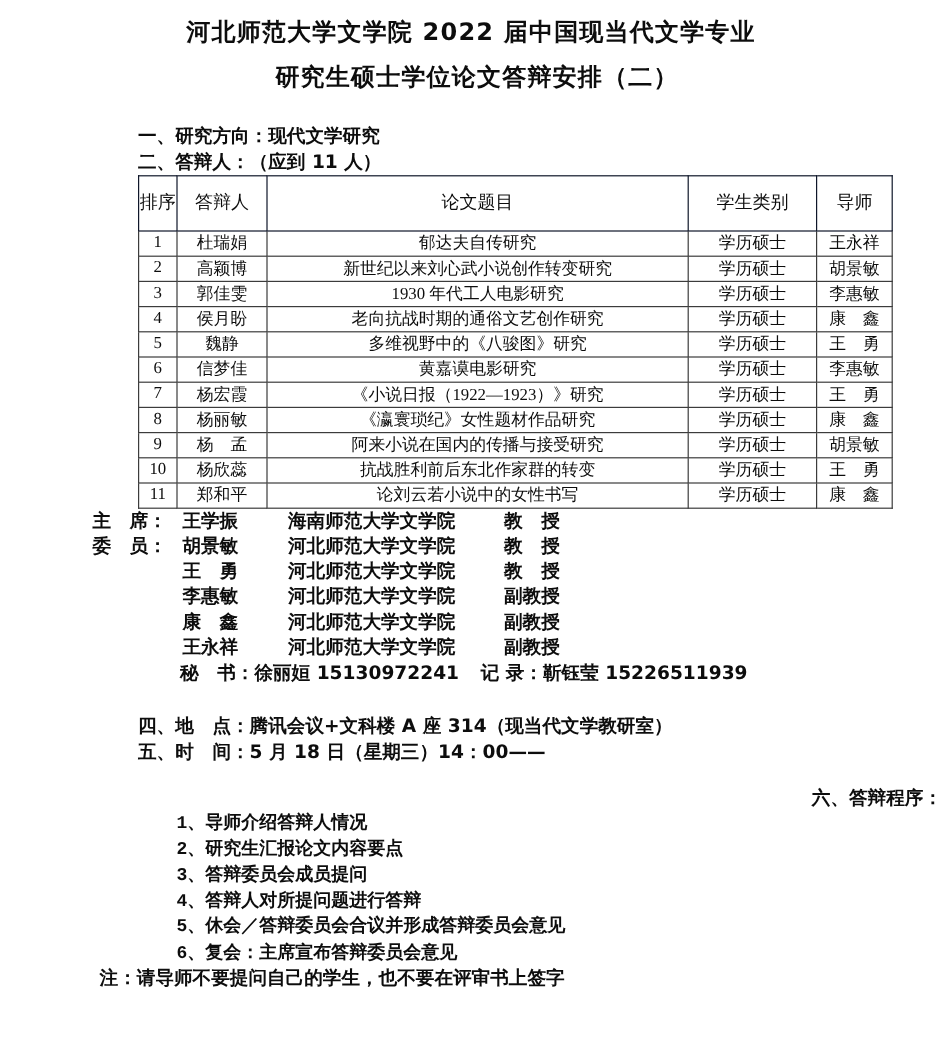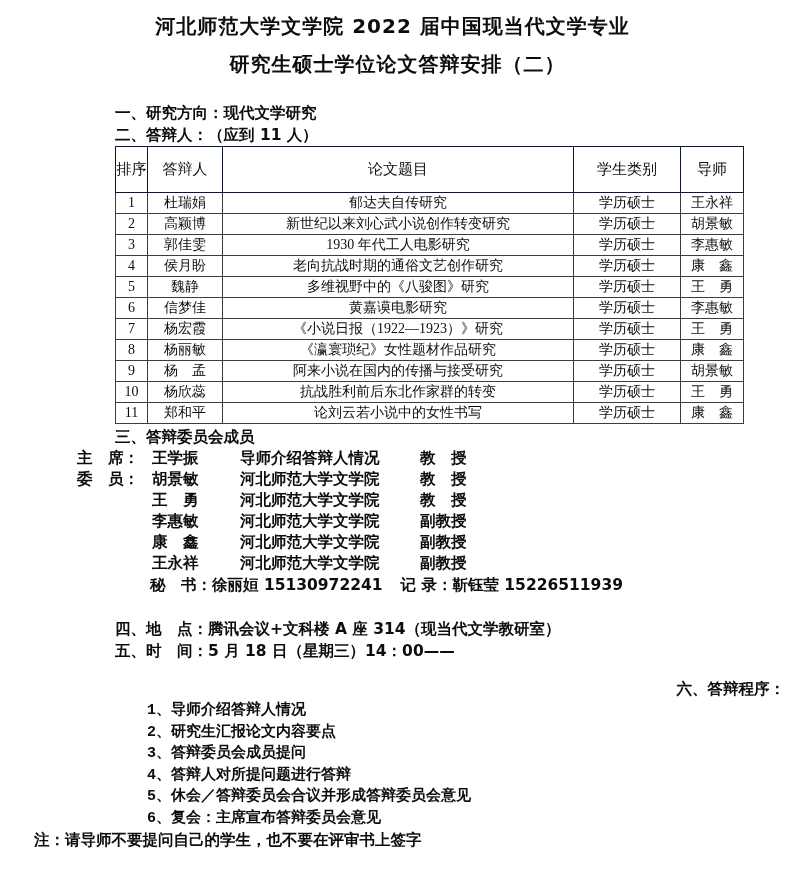--- a/index.html
+++ b/index.html
@@ -96,21 +96,21 @@
   .procedure-item{
     font-weight:700;
     font-size:15px;
     line-height:21.5px;
     font-family:Liberation Mono, monospace;
     white-space:pre;
   }
 
   
   .note{
-    margin-left:34px;
+    margin-left:83px;
     font-weight:700;
     font-size:15.5px;
     line-height:22px;
     font-family:Liberation Sans, sans-serif;
     white-space:pre;
   }
 </style>
 </head>
 <body>
 
@@ -214,24 +214,23 @@
         <tr>
           <td>11</td>
           <td>郑和平</td>
           <td>论刘云若小说中的女性书写</td>
           <td>学历硕士</td>
           <td>康　鑫</td>
         </tr>
       </tbody>
   </table>
 
-  <div class="sec sec-3"><span>三、</span><span>答辩委员会成员</span></div>
 
   <div class="committee">
-      <div class="committee-row"><span class="committee-role">主　席：</span><span class="committee-name">王学振</span><span class="committee-institution">导师介绍答辩人情况</span><span class="committee-title">教　授</span></div>
+      <div class="committee-row"><span class="committee-role">主　席：</span><span class="committee-name">王学振</span><span class="committee-institution">海南师范大学文学院</span><span class="committee-title">教　授</span></div>
       <div class="committee-row"><span class="committee-role">委　员：</span><span class="committee-name">胡景敏</span><span class="committee-institution">河北师范大学文学院</span><span class="committee-title">教　授</span></div>
       <div class="committee-row"><span class="committee-role"></span><span class="committee-name">王　勇</span><span class="committee-institution">河北师范大学文学院</span><span class="committee-title">教　授</span></div>
       <div class="committee-row"><span class="committee-role"></span><span class="committee-name">李惠敏</span><span class="committee-institution">河北师范大学文学院</span><span class="committee-title">副教授</span></div>
       <div class="committee-row"><span class="committee-role"></span><span class="committee-name">康　鑫</span><span class="committee-institution">河北师范大学文学院</span><span class="committee-title">副教授</span></div>
       <div class="committee-row"><span class="committee-role"></span><span class="committee-name">王永祥</span><span class="committee-institution">河北师范大学文学院</span><span class="committee-title">副教授</span></div>
     </div>
 
   <div class="secretary"><span>秘　书：</span><span>徐丽姮 15130972241</span><span class="gap"></span><span>记 录：</span><span>靳钰莹 15226511939</span></div>
 
   <div class="sec sec-4"><span>四、</span><span>地　点：</span><span>腾讯会议+文科楼 A 座 314（现当代文学教研室）</span></div>

